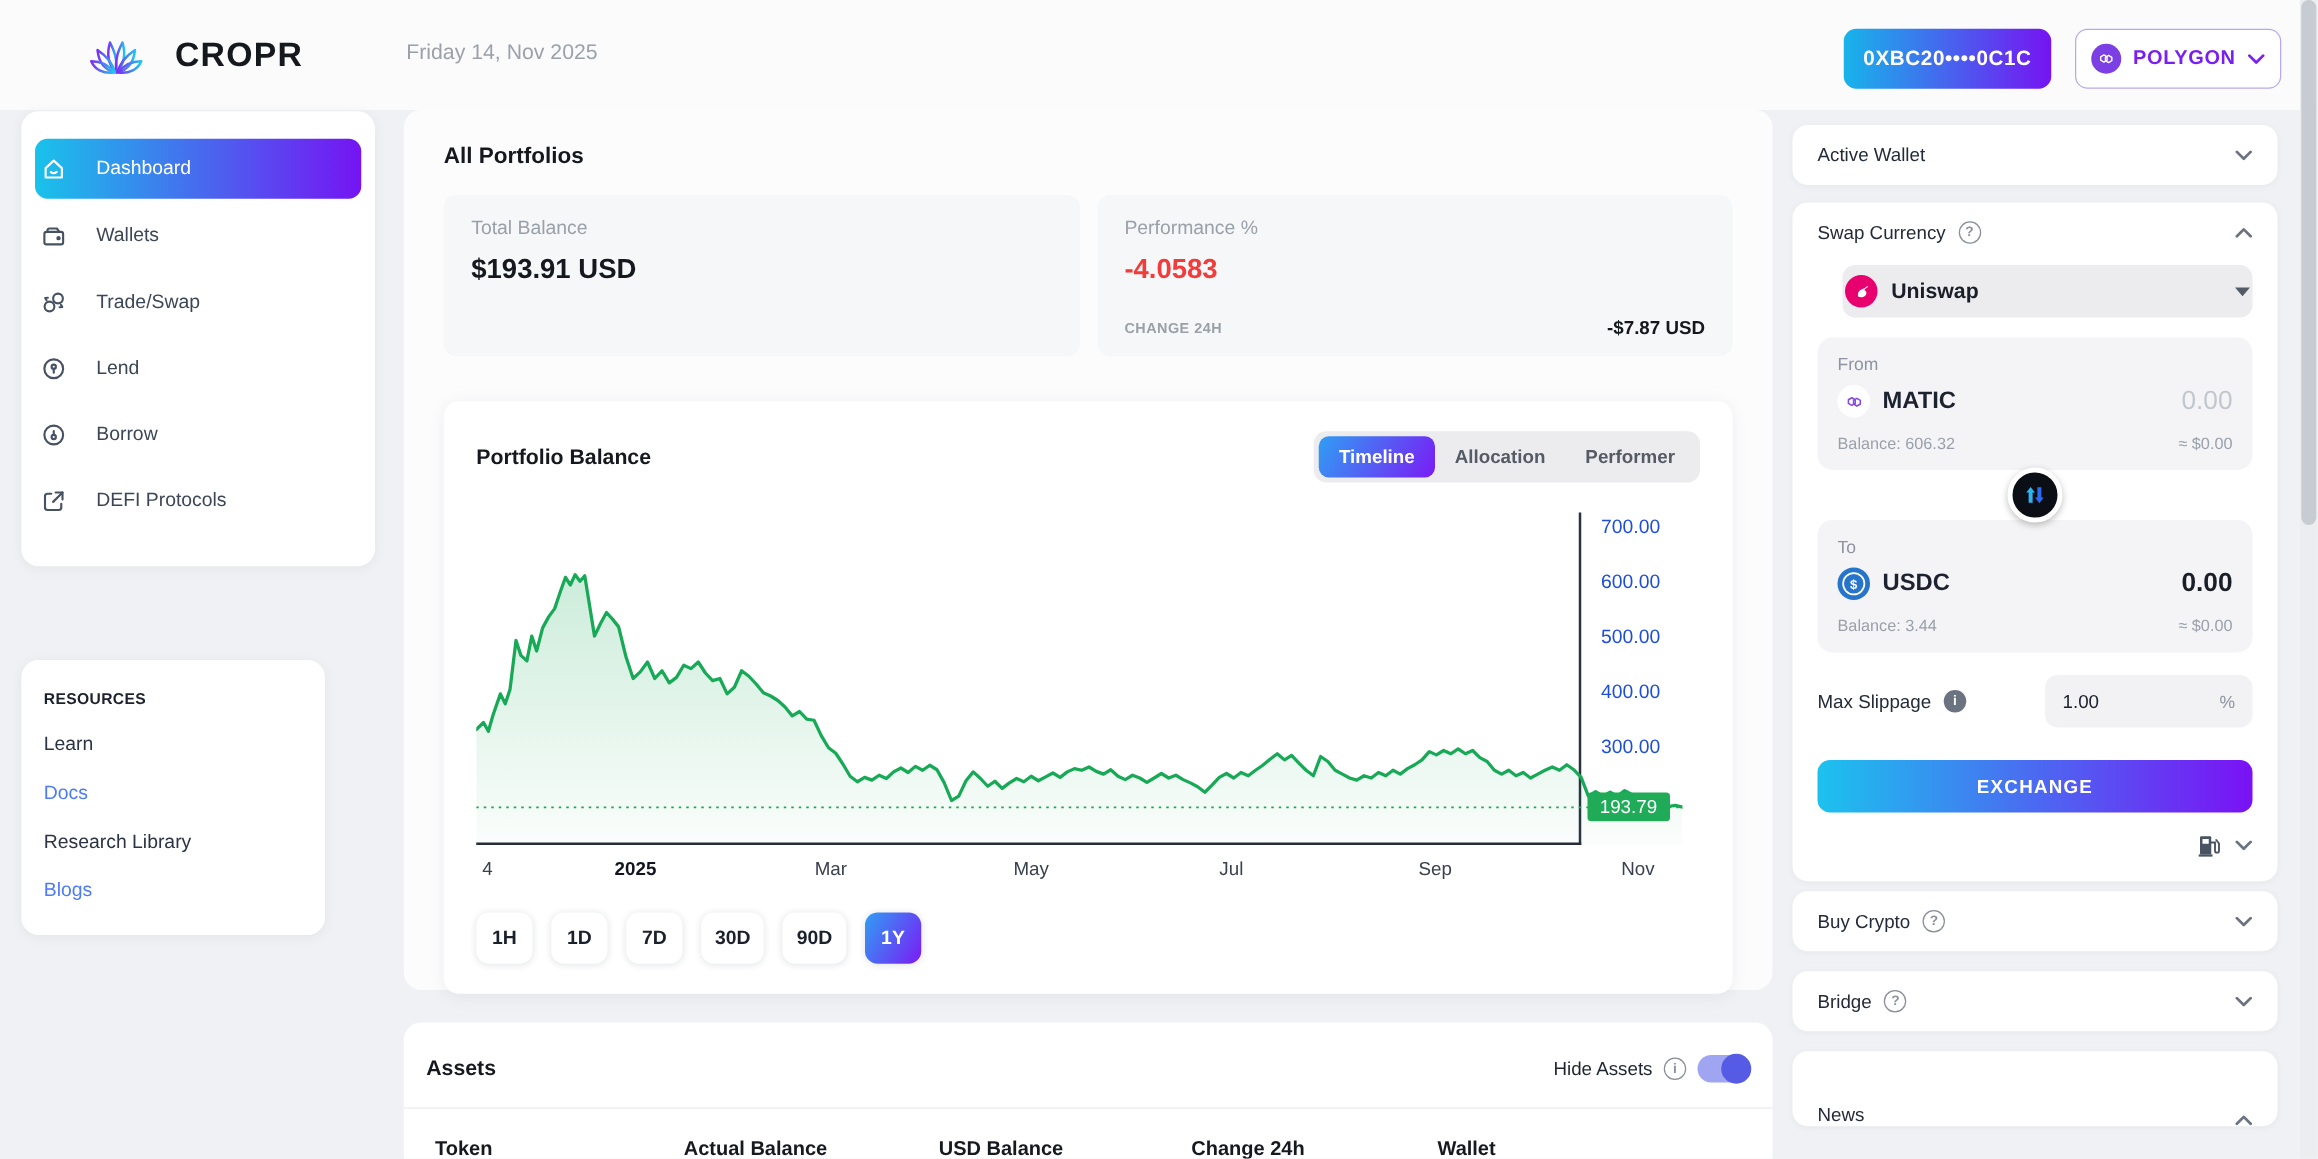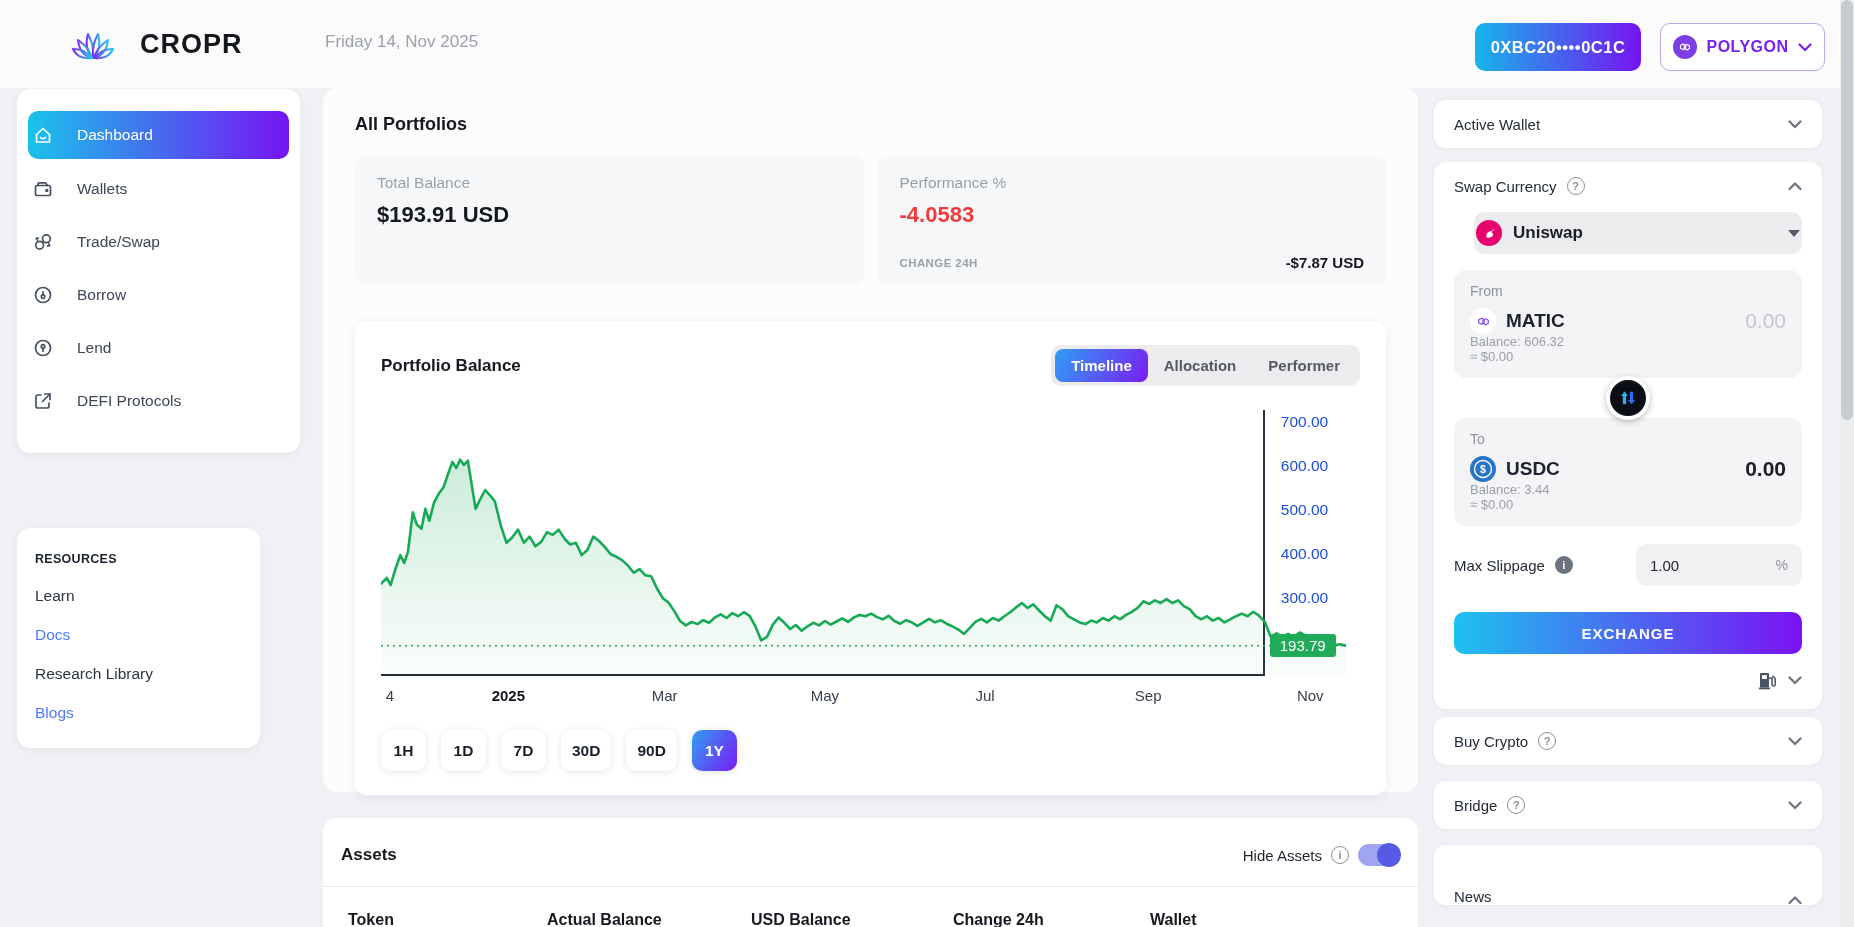--- a/index.html
+++ b/index.html
@@ -101,21 +101,21 @@
   .provider-name { font-size:17px; font-weight:700; color:#191e28; flex:1; }
   .tri-down { width:0; height:0; border-left:6px solid transparent; border-right:6px solid transparent; border-top:7px solid #555b66; }
   .swap-body { position:relative; margin-top:16px; }
   .pane { background:#f4f4f6; border-radius:12px; padding:13px 16px 14px; }
   .pane + .pane { margin-top:40px; }
   .pane-label { font-size:14px; color:#8d93a0; }
   .pane-main { display:flex; align-items:center; gap:10px; margin-top:9px; }
   .token-name { font-size:19px; color:#1c2230; font-weight:600; flex:1; }
   .amount-muted { font-size:21px; color:#c2c7cf; }
   .amount-dark { font-size:21px; color:#1a1f27; font-weight:700; }
-  .pane-foot { display:flex; justify-content:space-between; font-size:13px; color:#9aa0ab;flex-direction:column; }
+  .pane-foot { display:flex; justify-content:space-between; margin-top:13px; font-size:13px; color:#9aa0ab; }
   .coin { width:26px; height:26px; border-radius:50%; display:flex; align-items:center; justify-content:center; }
   .coin.white { background:#fff; }
   .coin.pink { background:#e8006f; }
   .coin.blue { background:#2775ca; }
   .swap-fab { position:absolute; left:50%; top:50%; transform:translate(-50%,-50%); width:44px; height:44px;
       border-radius:50%; background:#0b0e14; border:4px solid #fff; display:flex; align-items:center;
       justify-content:center; cursor:pointer; box-shadow:0 2px 6px rgba(0,0,0,.25); }
   .slip-row { display:flex; align-items:center; justify-content:space-between; margin-top:18px; }
   .slip-input { width:166px; height:42px; background:#f2f2f4; border-radius:10px; display:flex; align-items:center; padding:0 14px; }
   .slip-input input { border:none; background:transparent; outline:none; width:100%; font-size:15px;
@@ -198,32 +198,32 @@
         <circle cx="7.6" cy="14.2" r="3.9"></circle>
           <circle cx="14.4" cy="7.8" r="3.9"></circle>
           <path d="M5.2 9.2 L4.2 7.4 L6.3 7.2"></path>
           <path d="M16.8 12.8 L17.8 14.6 L15.7 14.8"></path>
       </svg>
       <span>Trade/Swap</span>
     </div>
     <div class="nav-item">
       <svg width="22" height="22" viewBox="0 0 22 22" fill="none" stroke="#465162" stroke-width="1.7" stroke-linecap="round" stroke-linejoin="round">
         <circle cx="11" cy="11" r="7.5"></circle>
-          <circle cx="11" cy="12.6" r="1.7"></circle>
-          <path d="M11 7.8 V10.9"></path>
-      </svg>
-      <span>Borrow</span>
+          <circle cx="11" cy="9.4" r="1.7"></circle>
+          <path d="M11 11.1 V14.2"></path>
+      </svg>
+      <span>Lend</span>
     </div>
     <div class="nav-item">
       <svg width="22" height="22" viewBox="0 0 22 22" fill="none" stroke="#465162" stroke-width="1.7" stroke-linecap="round" stroke-linejoin="round">
         <circle cx="11" cy="11" r="7.5"></circle>
-          <circle cx="11" cy="9.4" r="1.7"></circle>
-          <path d="M11 11.1 V14.2"></path>
-      </svg>
-      <span>Lend</span>
+          <circle cx="11" cy="12.6" r="1.7"></circle>
+          <path d="M11 7.8 V10.9"></path>
+      </svg>
+      <span>Borrow</span>
     </div>
     <div class="nav-item">
       <svg width="22" height="22" viewBox="0 0 22 22" fill="none" stroke="#465162" stroke-width="1.7" stroke-linecap="round" stroke-linejoin="round">
         <path d="M9 5 H6 A2 2 0 0 0 4 7 V16 A2 2 0 0 0 6 18 H15 A2 2 0 0 0 17 16 V13"></path>
           <path d="M12.5 4 H18 V9.5"></path>
           <path d="M18 4 L10.5 11.5"></path>
       </svg>
       <span>DEFI Protocols</span>
     </div>
   </nav>

